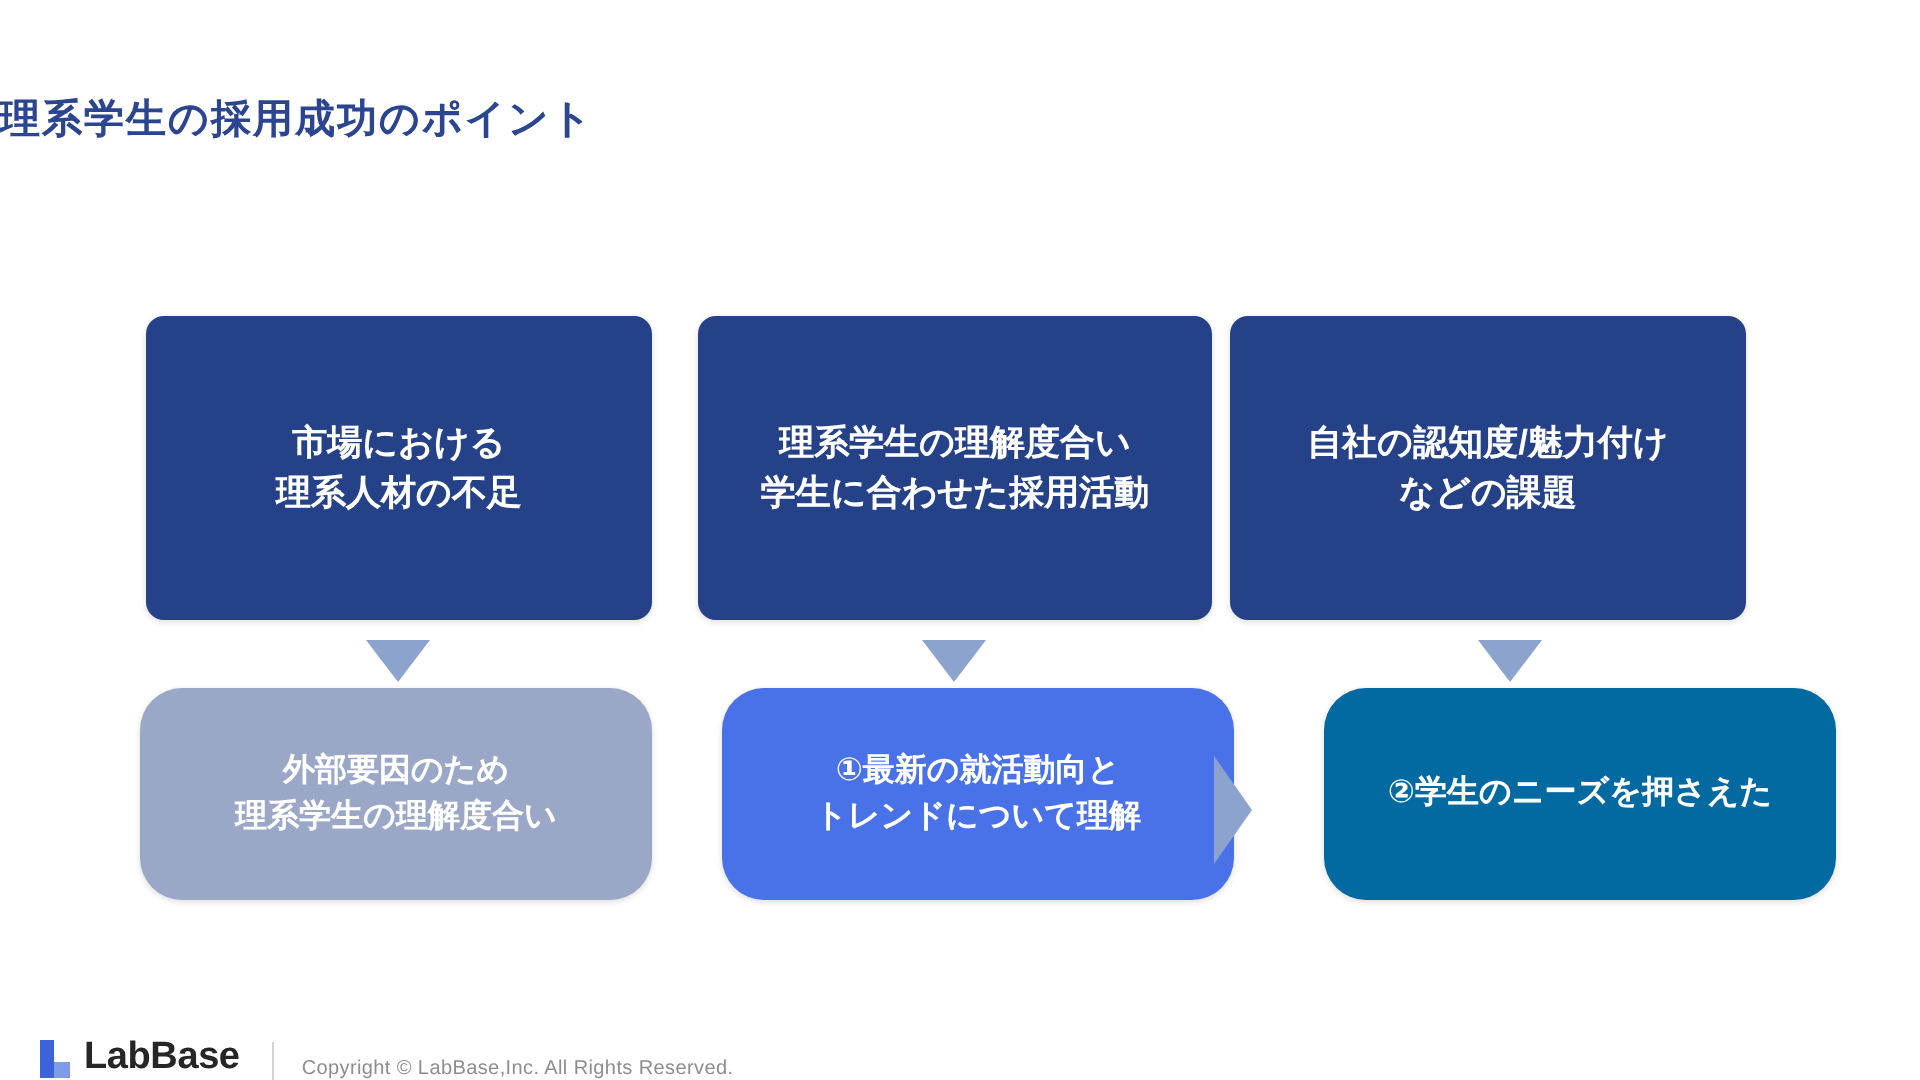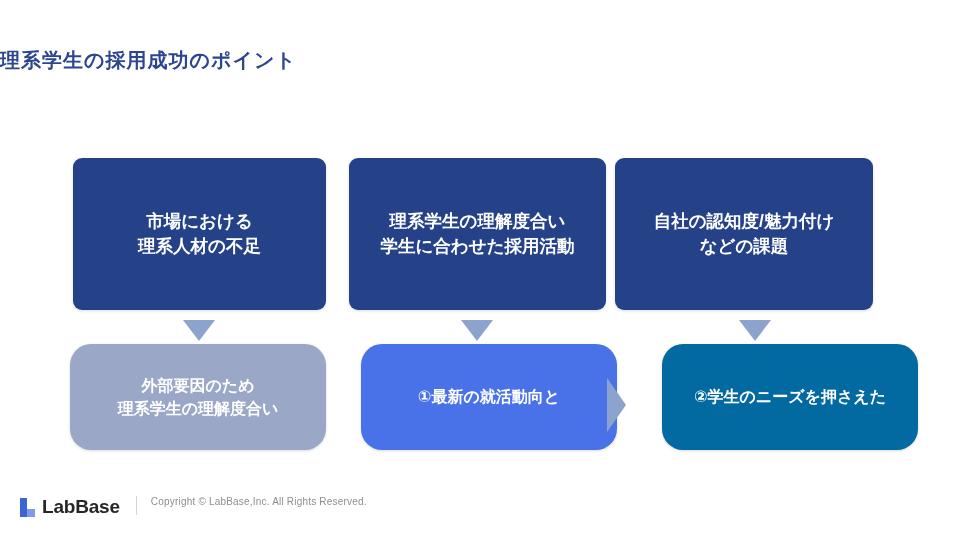--- a/index.html
+++ b/index.html
@@ -117,21 +117,21 @@
   }
 
   
   .footer {
     position: absolute;
     left: 0;
     bottom: 0;
     width: 908px;
     height: 44px;
     display: flex;
-    align-items: flex-start;
+    align-items: flex-end;
   }
   .logo {
     display: flex;
     align-items: center;
     margin-left: 20px;
   }
   .logo-mark {
     position: relative;
     width: 15px;
     height: 19px;
@@ -206,20 +206,21 @@
   <div class="card card-bottom" id="card-bottom-1">
     <div>
       <span class="card-line">外部要因のため</span>
       <span class="card-line">理系学生の理解度合い</span>
     </div>
   </div>
 
   <div class="card card-bottom" id="card-bottom-2">
     <div>
       <span class="card-line">①最新の就活動向と</span>
+      <span class="card-line">トレンドについて理解</span>
     </div>
   </div>
 
   <div class="arrow-right"></div>
 
   <div class="card card-bottom" id="card-bottom-3">
     <div>
       <span class="card-line">②学生のニーズを押さえた</span>
     </div>
   </div>

